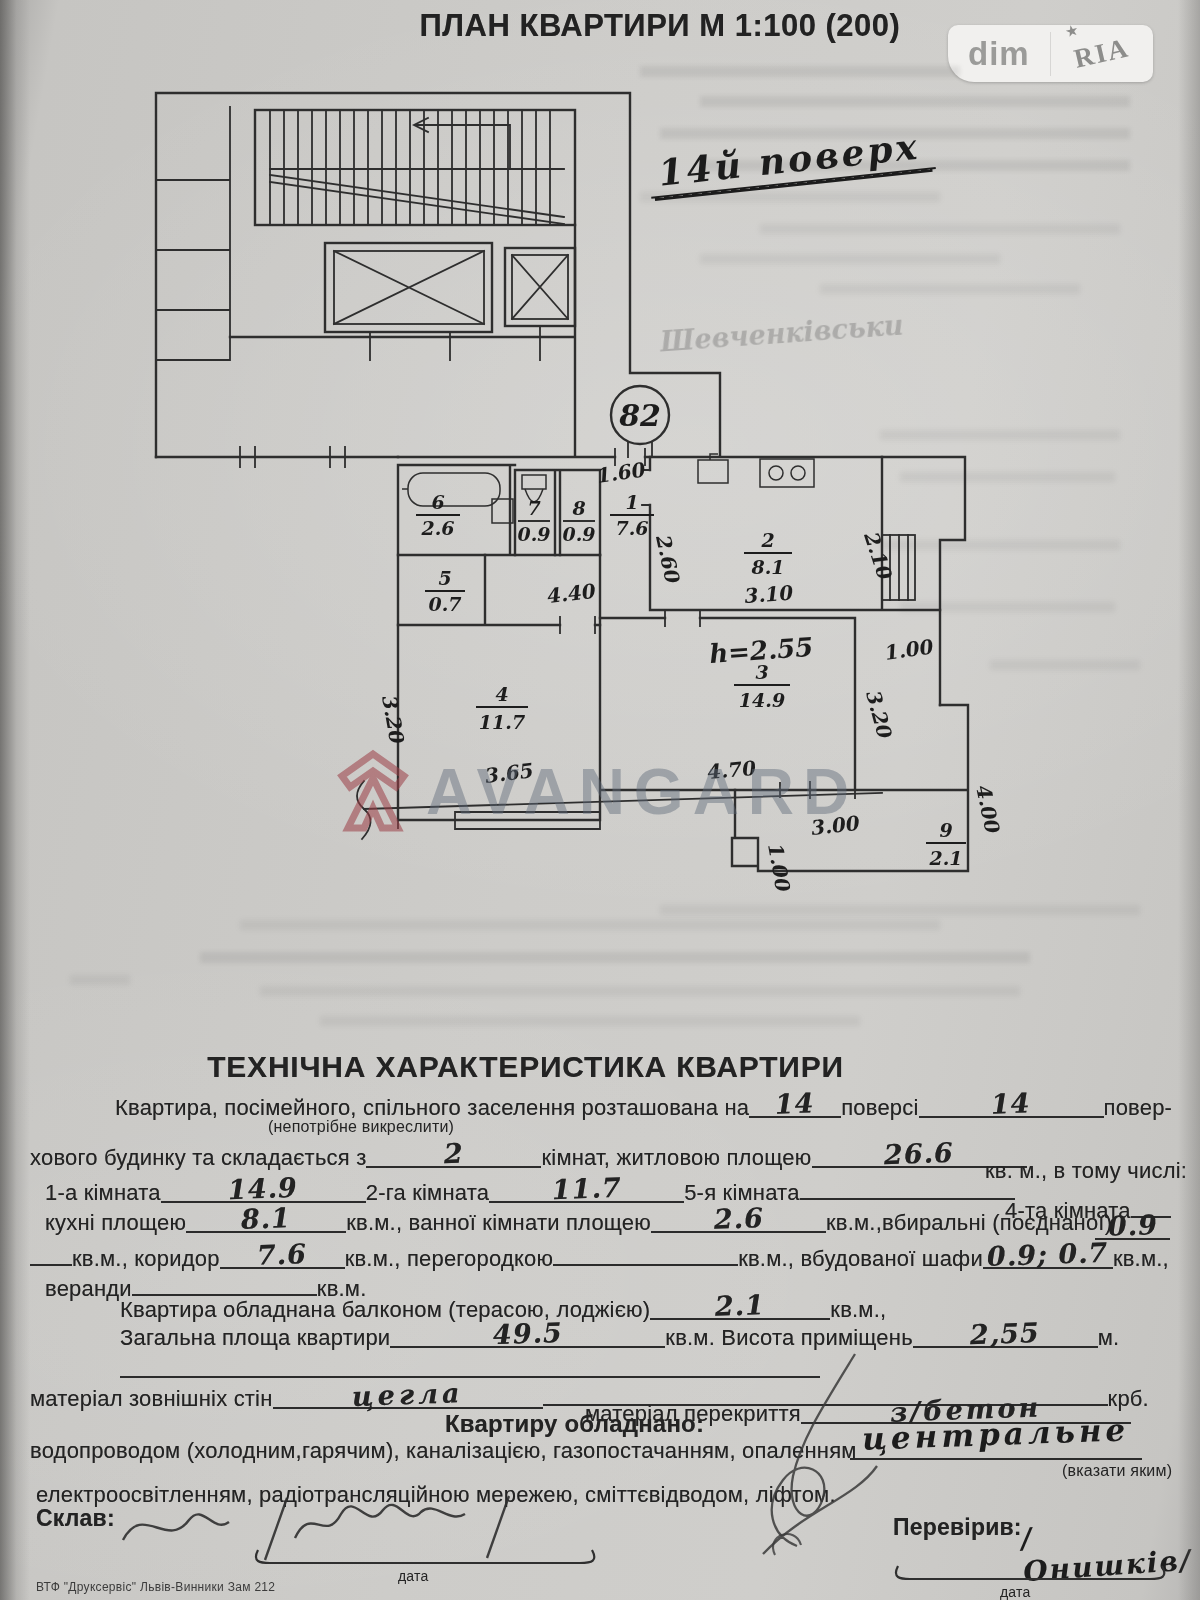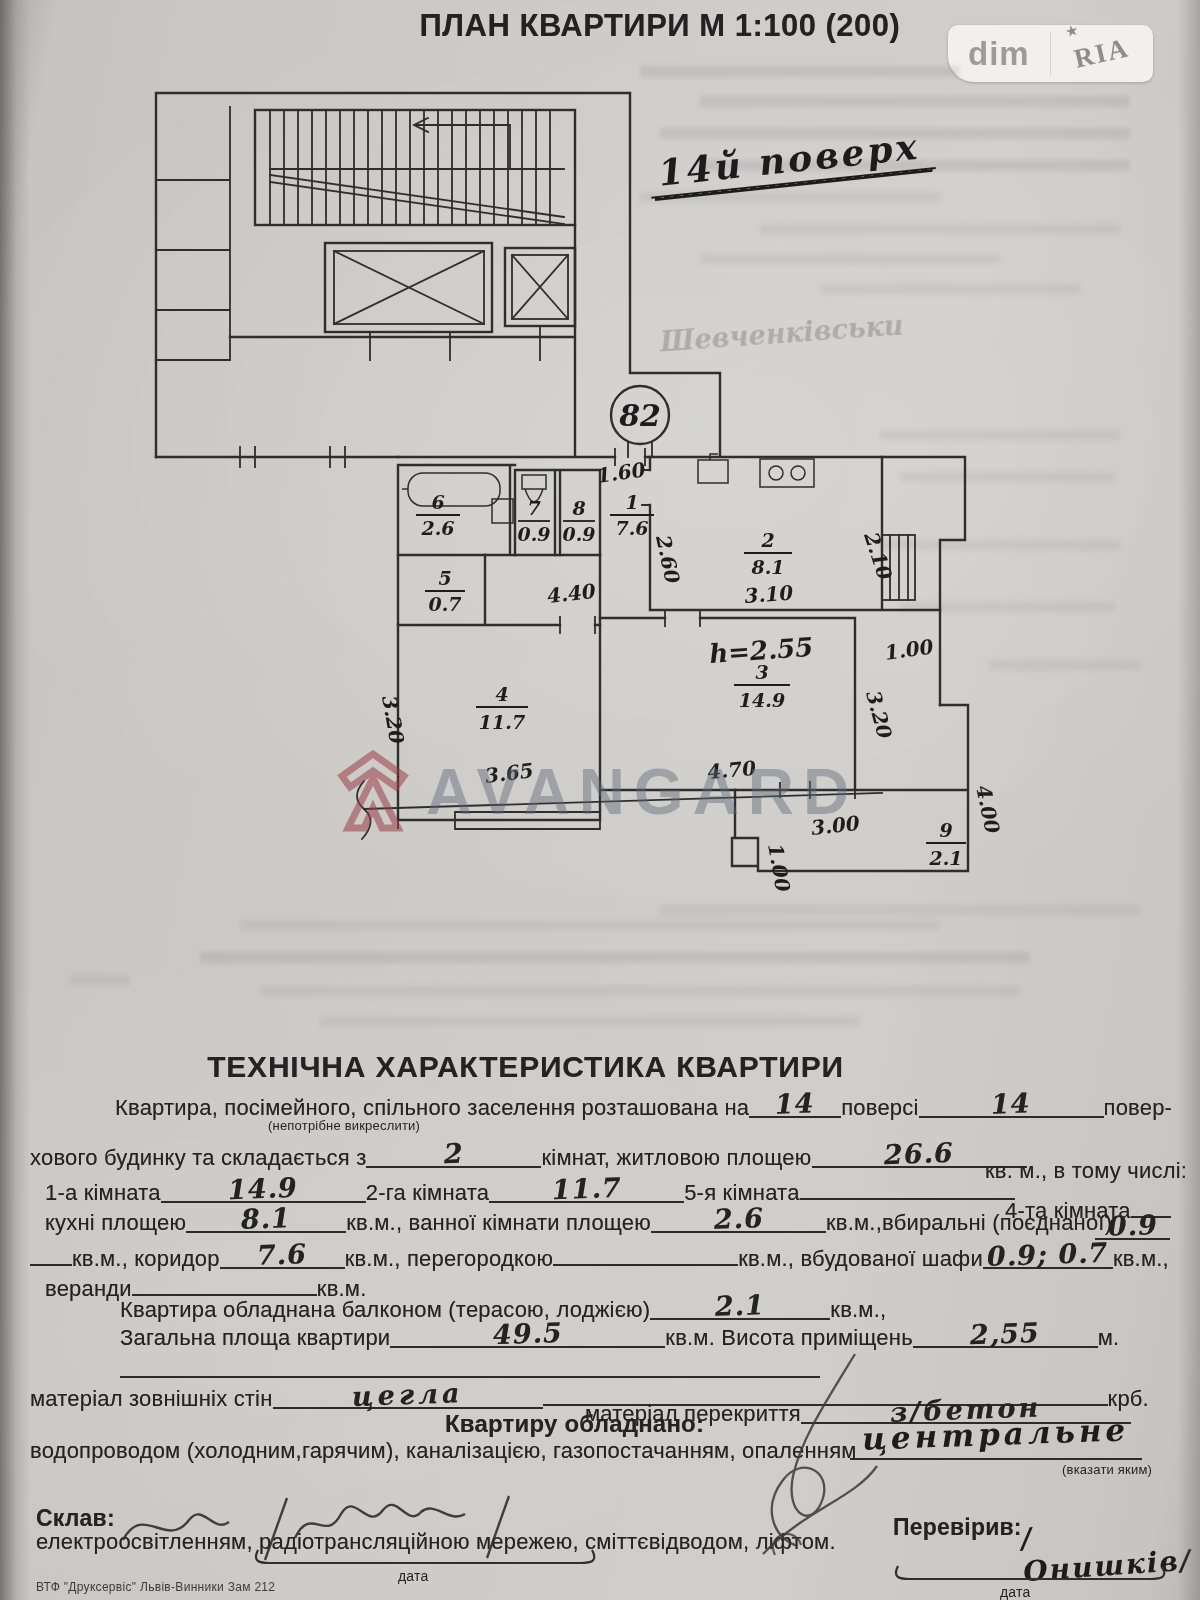--- a/index.html
+++ b/index.html
@@ -14,21 +14,21 @@
   body::before{content:"";position:absolute;left:0;top:0;bottom:0;width:30px;z-index:5;pointer-events:none;
     background:linear-gradient(90deg,rgba(90,89,87,.75),rgba(140,139,137,.35) 55%,transparent);}
   body::after{content:"";position:absolute;right:0;top:0;bottom:0;width:22px;z-index:5;pointer-events:none;
     background:linear-gradient(270deg,rgba(120,119,117,.45),transparent);}
   .abs{position:absolute;}
   .print{font-size:22px;letter-spacing:.2px;white-space:nowrap;color:#232323;text-shadow:0 0 .5px rgba(60,60,60,.5);}
   .b{font-weight:bold;}
   .hw{font-family:"DejaVu Serif",serif;font-style:italic;font-weight:700;color:#1c1c1c;}
   .blank{display:inline-block;border-bottom:2.2px solid #2b2b2b;text-align:center;height:26px;vertical-align:baseline;}
   .v{font-family:"DejaVu Serif",serif;font-style:italic;font-weight:700;font-size:27px;display:inline-block;transform:rotate(-2deg);position:relative;top:-2px;letter-spacing:1px;}
-  .note{font-size:13px;letter-spacing:.2px;}
+  .note{font-size:16px;letter-spacing:.2px;}
   .g{position:absolute;background:rgba(92,92,92,.12);filter:blur(2px);border-radius:2px;height:11px;pointer-events:none;}
   .gd{position:absolute;background:rgba(92,92,92,.09);filter:blur(2.5px);border-radius:2px;height:10px;pointer-events:none;}
   .ghostword{opacity:.28;filter:blur(.6px);}
   svg{overflow:visible;}
   .wall{stroke:#2e2e2e;fill:none;stroke-width:2.4;stroke-linecap:square;}
   .wall2{stroke:#2e2e2e;fill:none;stroke-width:1.8;stroke-linecap:square;}
   .fix{stroke:#2e2e2e;fill:none;stroke-width:1.5;}
   .pd{font:italic 700 20px "DejaVu Serif",serif;fill:#1d1d1d;}
   .pd2{font:italic 700 19px "DejaVu Serif",serif;fill:#1d1d1d;}
   .dimline{stroke:#1d1d1d;stroke-width:1.8;}
@@ -290,21 +290,21 @@
   <span>матеріал перекриття</span><span class="blank" style="width:330px;"><span class="v" style="letter-spacing:3px;">з/бетон</span></span>
 </div>
 
 <div class="abs print b" style="left:445px;top:1410px;font-size:24px;">Квартиру обладнано:</div>
 
 <div class="abs print" style="left:30px;top:1438px;">водопроводом (холодним,гарячим), каналізацією, газопостачанням, опаленням</div>
 <div class="abs hw" style="left:862px;top:1416px;font-size:31px;letter-spacing:4px;transform:rotate(-2deg);">центральне</div>
 <div class="abs" style="left:850px;top:1458px;width:292px;border-bottom:2.2px solid #2b2b2b;"></div>
 <div class="abs note" style="left:1028px;top:1462px;margin-left:34px;">(вказати яким)</div>
 
-<div class="abs print" style="left:36px;top:1482px;margin-top:47px;">електроосвітленням, радіотрансляційною мережею, сміттєвідводом, ліфтом.</div>
+<div class="abs print" style="left:36px;top:1482px;">електроосвітленням, радіотрансляційною мережею, сміттєвідводом, ліфтом.</div>
 
 <svg class="abs" style="left:705px;top:1348px;" width="200" height="215" viewBox="0 0 200 215">
   <path d="M150,6 C118,58 96,92 88,128 C80,168 108,182 118,150 C126,122 96,108 78,132 C58,158 66,188 92,198 M58,206 C100,162 150,150 172,118" fill="none" stroke="#3a3a3a" stroke-width="2.3" opacity=".85"></path>
   <path d="M70,207 C60,187 90,177 96,197" fill="none" stroke="#3a3a3a" stroke-width="2.1" opacity=".8"></path>
 </svg>
 
 <div class="abs print b" style="left:36px;top:1505px;font-size:23px;">Склав:</div>
 <svg class="abs" style="left:115px;top:1492px;" width="420" height="78" viewBox="0 0 420 78">
   <g fill="none" stroke="#2f2f2f" stroke-width="2.4" opacity=".9">
     <path d="M8,48 C28,10 52,58 74,28 C88,10 98,42 114,30"></path>

